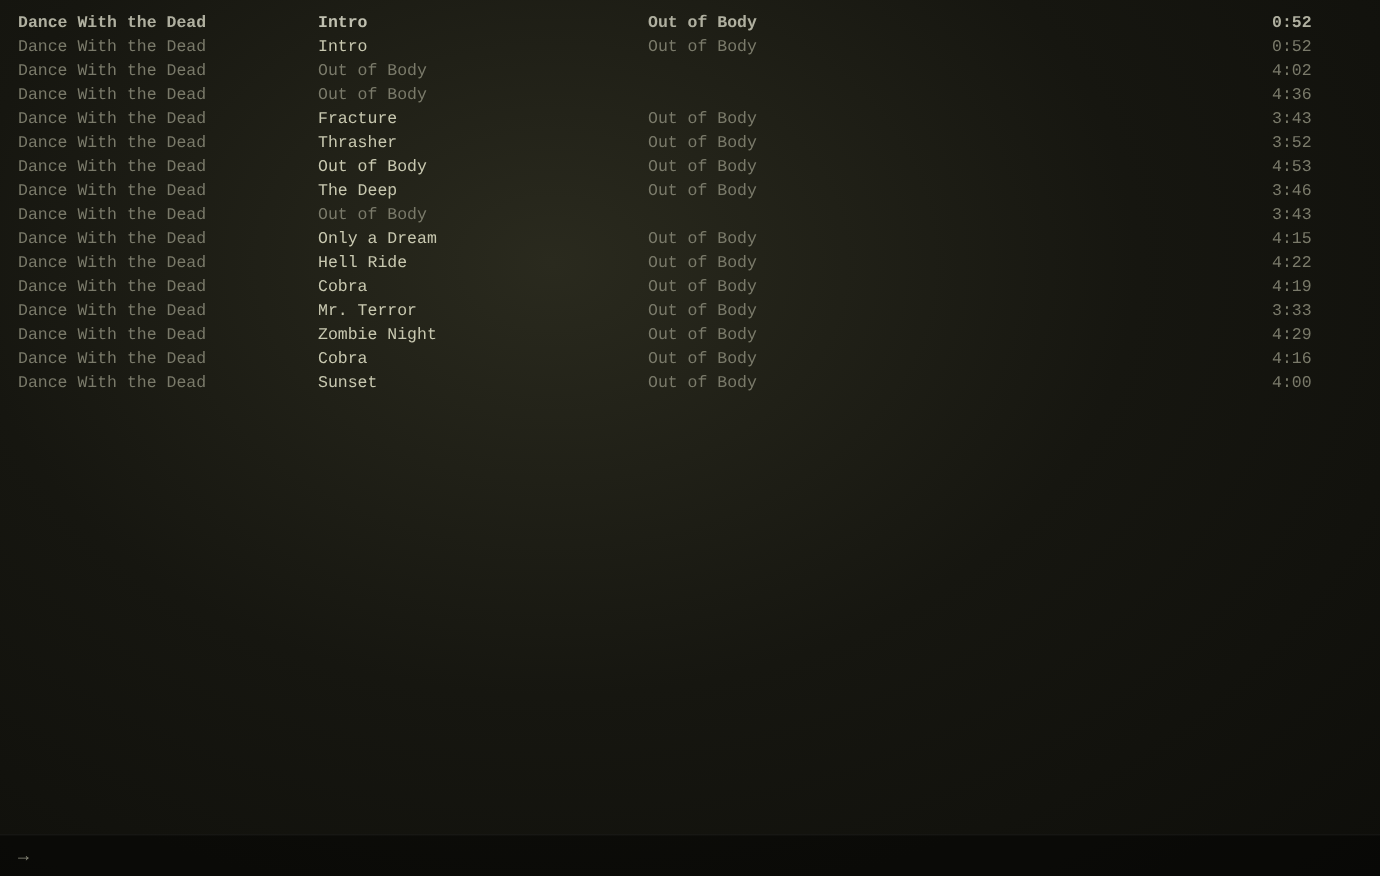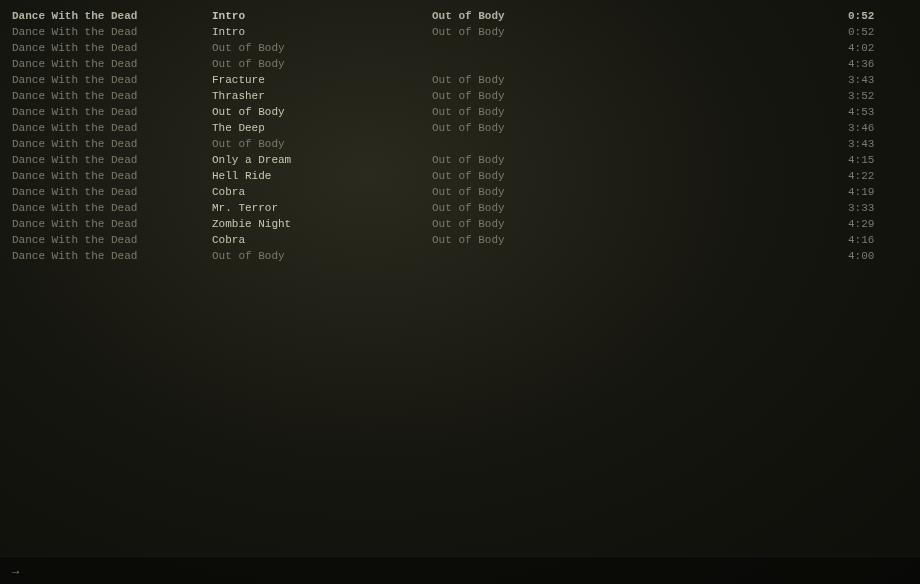--- a/index.html
+++ b/index.html
@@ -183,20 +183,21 @@
       <div class="col-duration">4:29</div>
     </div>
     <div class="track-row">
       <div class="col-artist">Dance With the Dead</div>
       <div class="col-title">Cobra</div>
       <div class="col-album">Out of Body</div>
       <div class="col-duration">4:16</div>
     </div>
     <div class="track-row">
       <div class="col-artist">Dance With the Dead</div>
+      <div class="col-title">Sunset</div>
       <div class="col-album">Out of Body</div>
       <div class="col-duration">4:00</div>
     </div>
   </div>
 
 <div class="bottom-bar">
   <span class="arrow-icon">→</span>
 </div>
 
 </body></html>

